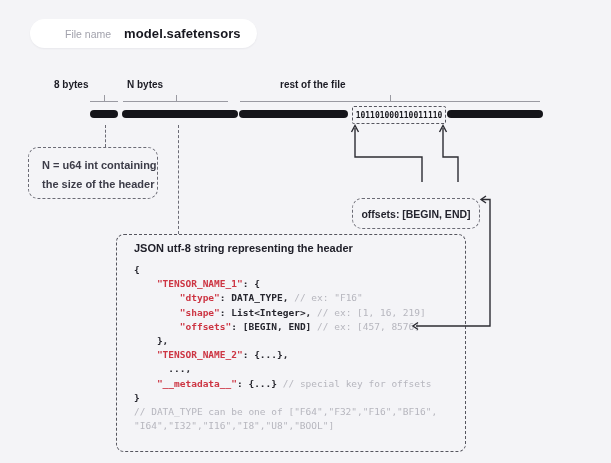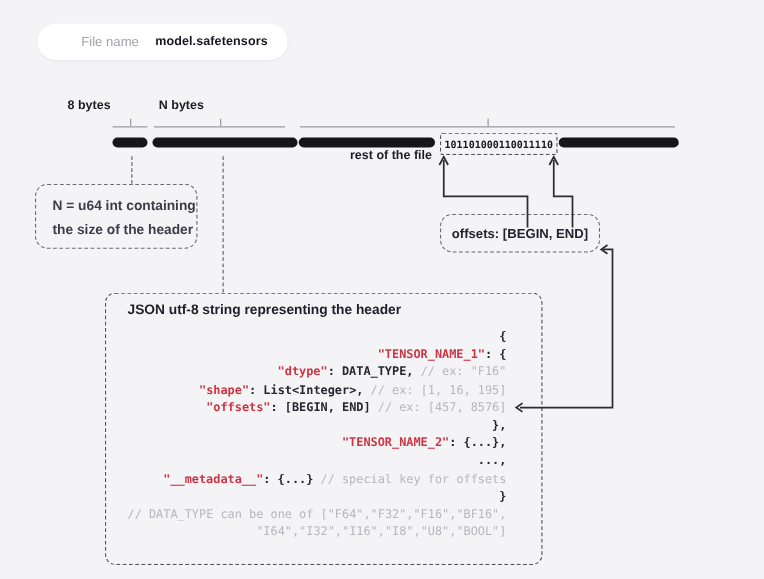--- a/index.html
+++ b/index.html
@@ -15,31 +15,31 @@
   }
   
   .file-pill{
     position:absolute;left:30px;top:19px;height:29px;
     background:#ffffff;border-radius:15px;
     display:flex;align-items:center;gap:13px;
     padding:0 16px 0 15px;
     box-shadow:0 1px 2px rgba(20,20,40,0.05);
   }
   .file-pill .lbl{font-size:10.5px;color:#a2a2ac;padding-left:20px;}
-  .file-pill .val{font-size:10px;font-weight:bold;color:#16161e;letter-spacing:.1px;}
+  .file-pill .val{font-size:13px;font-weight:bold;color:#16161e;letter-spacing:.1px;}
 
   
   .seg-label{
     position:absolute;top:78px;height:14px;
     font-size:10px;font-weight:bold;color:#1b1b24;
     text-align:left;line-height:14px;
   }
   .seg-label.s1{left:54px;width:100px;}
   .seg-label.s2{left:127px;width:100px;}
-  .seg-label.s3{left:280px;width:200px;margin-top:40px;}
+  .seg-label.s3{left:280px;width:200px;}
 
   
   .bracket{
     position:absolute;top:94px;height:7px;
     border-bottom:1px solid #9a9aa2;
   }
   .bracket .tick{
     position:absolute;left:50%;top:1px;width:1px;height:6px;background:#9a9aa2;
   }
   .bracket.b1{left:90px;width:28px;}
@@ -72,29 +72,29 @@
   .vdash.v1{left:105px;top:125px;height:22px;}
   .vdash.v2{left:178px;top:125px;height:109px;}
 
   
   .note-box{
     position:absolute;border:1px dashed #6b6b75;border-radius:10px;background:transparent;
   }
   .n-note{left:28px;top:147px;width:130px;height:52px;padding:8px 0 0 13px;box-sizing:border-box;}
   .n-note .line{font-size:11px;font-weight:600;color:#3c3c48;line-height:19px;white-space:nowrap;}
   .offsets-note{
-    left:352px;top:171px;width:126px;height:29px;
+    left:352px;top:198px;width:126px;height:29px;
     display:flex;align-items:center;justify-content:center;
   }
   .offsets-note span{font-size:10.5px;font-weight:bold;color:#23232d;white-space:nowrap;}
 
   
   .json-box{
-    position:absolute;left:84px;top:234px;width:350px;height:218px;
-    border:1.5px dashed #55555e;border-radius:8px;box-sizing:border-box;text-align:right;
+    position:absolute;left:116px;top:234px;width:350px;height:218px;
+    border:1.5px dashed #55555e;border-radius:8px;box-sizing:border-box;
   }
   .json-title{
     position:absolute;left:17px;top:7px;
     font-size:11px;font-weight:bold;color:#20202a;white-space:nowrap;
   }
   .json-code{
     position:absolute;left:17px;top:28px;
     font-family:"DejaVu Sans Mono", monospace;
     font-size:9.5px;line-height:14.2px;
   }
@@ -150,21 +150,21 @@
   <div class="note-box offsets-note">
     <span>offsets: [BEGIN, END]</span>
   </div>
 
   <div class="json-box">
     <div class="json-title">JSON utf-8 string representing the header</div>
     <div class="json-code">
         <div class="code-line"><span class="tok-plain">{</span></div>
         <div class="code-line"><span class="tok-plain">    </span><span class="tok-key">"TENSOR_NAME_1"</span><span class="tok-plain">: {</span></div>
         <div class="code-line"><span class="tok-plain">        </span><span class="tok-key">"dtype"</span><span class="tok-plain">: DATA_TYPE, </span><span class="tok-comment">// ex: "F16"</span></div>
-        <div class="code-line"><span class="tok-plain">        </span><span class="tok-key">"shape"</span><span class="tok-plain">: List&lt;Integer&gt;, </span><span class="tok-comment">// ex: [1, 16, 195]</span></div>
+        <div class="code-line"><span class="tok-plain">        </span><span class="tok-key">"shape"</span><span class="tok-plain">: List&lt;Integer&gt;, </span><span class="tok-comment">// ex: [1, 16, 219]</span></div>
         <div class="code-line"><span class="tok-plain">        </span><span class="tok-key">"offsets"</span><span class="tok-plain">: [BEGIN, END] </span><span class="tok-comment">// ex: [457, 8576]</span></div>
         <div class="code-line"><span class="tok-plain">    },</span></div>
         <div class="code-line"><span class="tok-plain">    </span><span class="tok-key">"TENSOR_NAME_2"</span><span class="tok-plain">: {...},</span></div>
         <div class="code-line"><span class="tok-plain">      ...,</span></div>
         <div class="code-line"><span class="tok-plain">    </span><span class="tok-key">"__metadata__"</span><span class="tok-plain">: {...} </span><span class="tok-comment">// special key for offsets</span></div>
         <div class="code-line"><span class="tok-plain">}</span></div>
         <div class="code-line"><span class="tok-comment">// DATA_TYPE can be one of ["F64","F32","F16","BF16",</span></div>
         <div class="code-line"><span class="tok-comment">"I64","I32","I16","I8","U8","BOOL"]</span></div>
       </div>
   </div>

